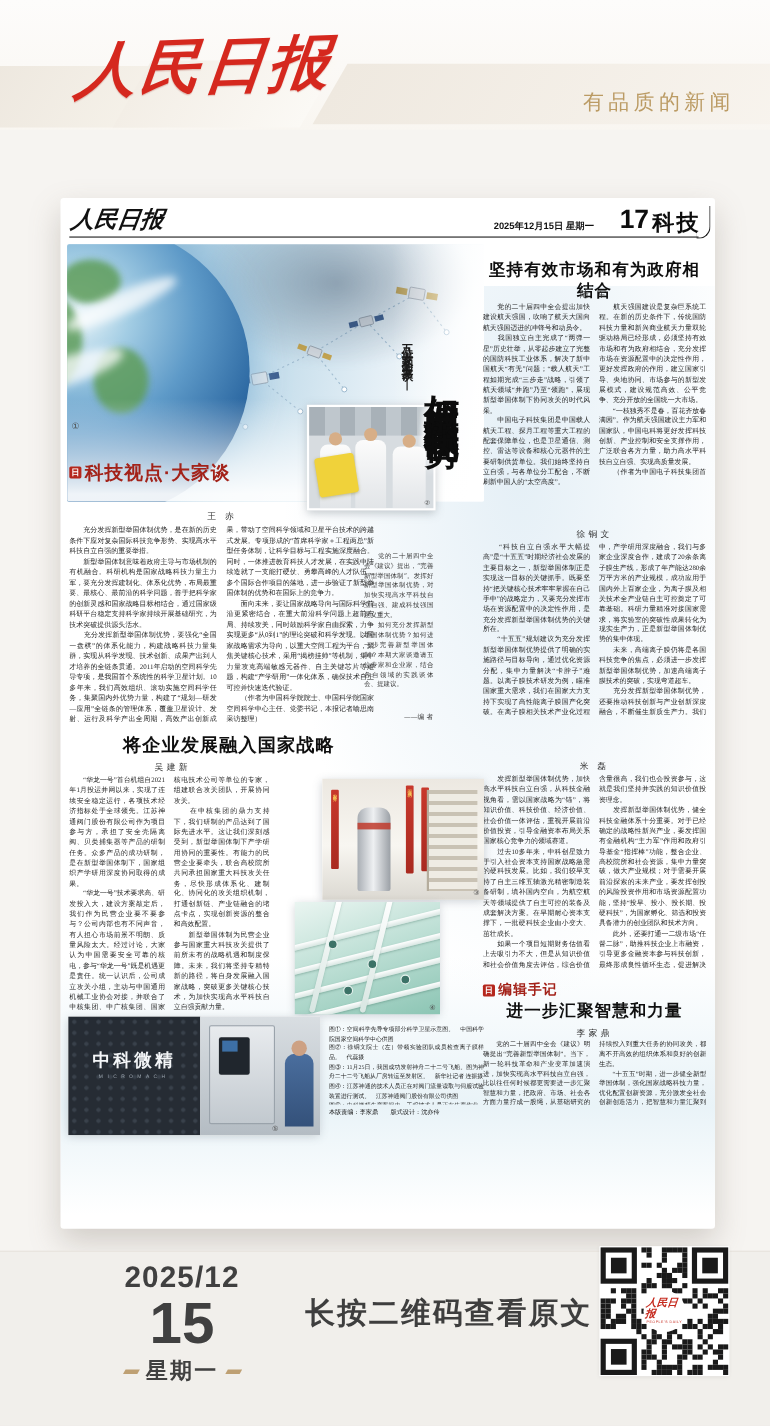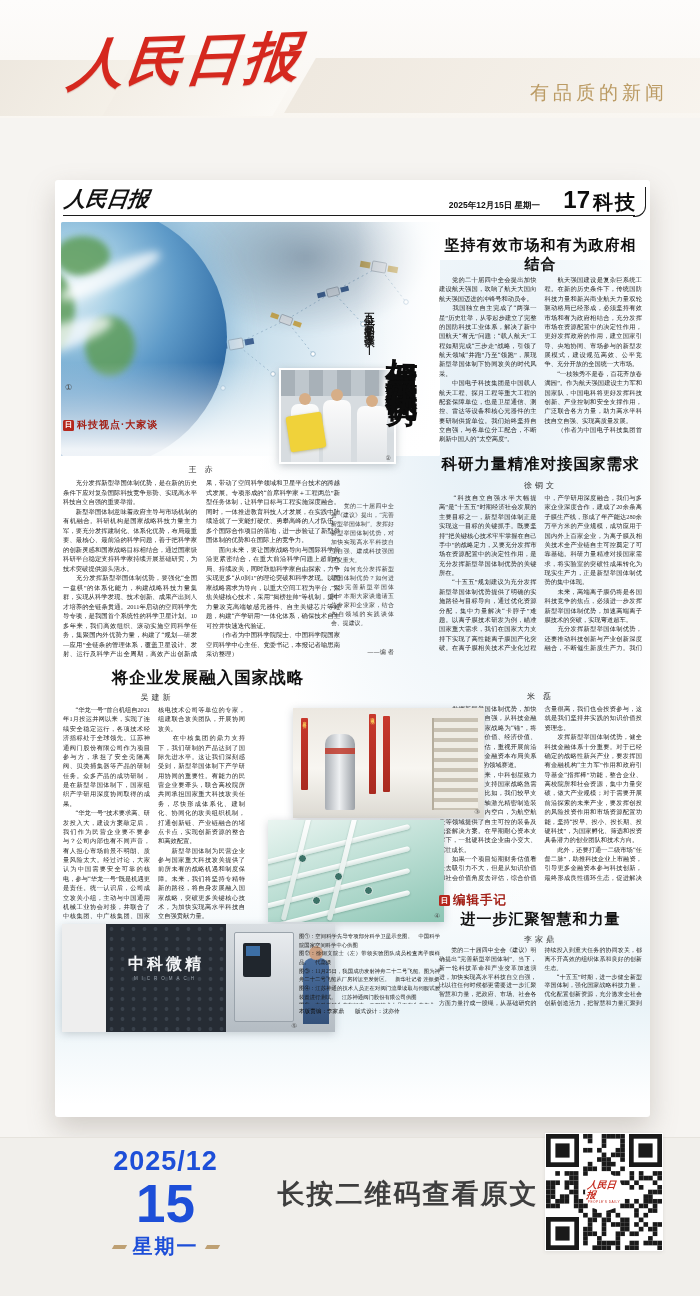--- a/index.html
+++ b/index.html
@@ -70,21 +70,21 @@
   .lead-in{position:absolute;left:308px;top:124px;height:200px;writing-mode:vertical-rl;
            font-size:10.5px;letter-spacing:3px;font-weight:600;color:#1a1a1a;}
   .vhead{position:absolute;left:325px;top:154px;height:430px;writing-mode:vertical-rl;
          font-size:32px;font-weight:900;color:#0c0c0c;letter-spacing:3px;
          text-shadow:0 0 8px rgba(255,255,255,.95);}
 
   
   .sec-label{position:absolute;display:flex;align-items:center;gap:3px;}
   .sec-label .sq{width:11px;height:11px;background:#b5271d;border-radius:1.5px;color:#fff;
         font-size:7.5px;font-weight:bold;display:flex;align-items:center;justify-content:center;}
-  .sec-label .tx{font-size:10px;font-weight:bold;color:#a32219;letter-spacing:1px;}
+  .sec-label .tx{font-size:17px;font-weight:bold;color:#a32219;letter-spacing:1px;}
   .lbl-main{left:8px;top:238px;}
   .lbl-note{left:384px;top:712px;}
 
   
   .a-title{position:absolute;text-align:center;font-weight:bold;color:#0f0f0f;
            font-family:"Liberation Serif",serif;letter-spacing:1px;}
   .a-byline{position:absolute;text-align:center;font-size:8px;color:#333;letter-spacing:3px;
             font-family:"Liberation Serif",serif;}
   .a-body{position:absolute;column-gap:9px;column-count:2;font-size:6.35px;line-height:1.5;
           text-align:justify;color:#1f1f1f;white-space:pre-line;overflow:hidden;
@@ -109,21 +109,21 @@
   .bd-note{left:384px;top:766px;width:203px;height:66px;column-gap:8px;font-size:5.9px;}
 
   
   .quote{position:absolute;left:276px;top:322px;width:63px;height:144px;font-size:5.9px;line-height:1.52;
          color:#3a3a3a;text-align:justify;white-space:pre-line;overflow:hidden;
          font-family:"DejaVu Serif",serif;}
   .quote-sign{position:absolute;left:276px;top:468px;width:63px;text-align:right;font-size:6.2px;
               color:#3a3a3a;font-family:"DejaVu Serif",serif;}
 
   
-  .ph{position:absolute;overflow:hidden;box-shadow:0 2px 8px rgba(100,110,120,.3);background:#eee;padding-left:44px;}
+  .ph{position:absolute;overflow:hidden;box-shadow:0 2px 8px rgba(100,110,120,.3);background:#eee;}
   .ph3{left:238px;top:528px;width:147px;height:110px;
        background:linear-gradient(180deg,#ece8e1 0%,#f8f6f1 55%,#dcd9d2 100%);}
   .banner{position:absolute;width:7px;background:linear-gradient(180deg,#c8382c,#a92a20);border-radius:1px;}
   .banner .btx{writing-mode:vertical-rl;font-size:4px;color:#ffd65e;width:100%;text-align:center;
                line-height:7px;letter-spacing:1px;}
   .rocket{position:absolute;left:32px;top:26px;width:30px;height:76px;border-radius:10px 10px 2px 2px;
           background:linear-gradient(90deg,#a9aeb4,#eef0f2 48%,#9ba0a6);}
   .rocket .stripe{position:absolute;left:0;top:14px;width:100%;height:6px;background:#c0392b;opacity:.85;}
   .scaffold{position:absolute;right:6px;top:10px;width:44px;height:92px;
       background:repeating-linear-gradient(180deg,#c9c2b4 0 4px,#efece4 4px 10px);
@@ -153,21 +153,21 @@
   
   .captions{position:absolute;left:244px;top:752px;width:141px;height:72px;font-size:5.35px;line-height:1.62;
             color:#1b1b1b;text-align:justify;white-space:pre-line;overflow:hidden;
             font-family:"Liberation Serif",serif;}
   .credits{position:absolute;left:244px;top:828px;width:141px;font-size:5.6px;color:#111;
            font-family:"Liberation Serif",serif;}
 
   
   .share-footer{position:absolute;left:0;top:1137px;width:700px;height:159px;background:#f1efeb;
                 border-top:1px solid #e6e3dd;}
-  .f-date{position:absolute;left:83px;top:8px;width:165px;text-align:center;color:#1d4ed8;}
+  .f-date{position:absolute;left:83px;top:8px;width:165px;text-align:center;color:#404040;}
   .f-ym{font-size:27px;font-weight:bold;letter-spacing:1px;}
   .f-day{font-size:53px;font-weight:bold;line-height:.95;margin-top:2px;}
   .f-wk{display:flex;align-items:center;justify-content:center;gap:7px;margin-top:4px;}
   .f-wk .wt{font-size:20px;font-weight:bold;letter-spacing:2px;}
   .dash{width:13px;height:4px;background:#b28c55;transform:skewX(-30deg);opacity:.8;}
   .f-cta{position:absolute;left:258px;top:38px;width:300px;text-align:center;font-size:27px;
          font-weight:bold;color:#3e3e3e;letter-spacing:2px;}
   .f-src{position:absolute;left:258px;top:82px;width:300px;text-align:center;font-size:20.5px;
          color:#a9a5a0;letter-spacing:2px;}
   .qr{position:absolute;left:545px;top:-5px;width:118px;height:118px;background:#fff;
@@ -310,21 +310,20 @@
 
     <div class="a-title t-a3">坚持有效市场和有为政府相结合</div>
     <div class="a-byline b-a3">陆 军</div>
     <div class="a-body bd-a3">　　党的二十届四中全会提出加快建设航天强国，吹响了航天大国向航天强国迈进的冲锋号和动员令。
 　　我国独立自主完成了“两弹一星”历史壮举，从零起步建立了完整的国防科技工业体系，解决了新中国航天“有无”问题；“载人航天”工程如期完成“三步走”战略，引领了航天领域“并跑”乃至“领跑”，展现新型举国体制下协同攻关的时代风采。
 　　中国电子科技集团是中国载人航天工程、探月工程等重大工程的配套保障单位，也是卫星通信、测控、雷达等设备和核心元器件的主要研制供货单位。我们始终坚持自立自强，与各单位分工配合，不断刷新中国人的“太空高度”。
 　　航天强国建设是复杂巨系统工程。在新的历史条件下，传统国防科技力量和新兴商业航天力量双轮驱动格局已经形成，必须坚持有效市场和有为政府相结合，充分发挥市场在资源配置中的决定性作用，更好发挥政府的作用，建立国家引导、央地协同、市场参与的新型发展模式，建设规范高效、公平竞争、充分开放的全国统一大市场。
 　　“一枝独秀不是春，百花齐放春满园”。作为航天强国建设主力军和国家队，中国电科将更好发挥科技创新、产业控制和安全支撑作用，广泛联合各方力量，助力高水平科技自立自强、实现高质量发展。
 　　（作者为中国电子科技集团首席科学家，本报记者刘诗瑶采访整理）</div>
 
-    <div class="a-title t-a4">科研力量精准对接国家需求</div>
     <div class="a-byline b-a4">徐铜文</div>
     <div class="a-body bd-a4">　　“科技自立自强水平大幅提高”是“十五五”时期经济社会发展的主要目标之一，新型举国体制正是实现这一目标的关键抓手。既要坚持“把关键核心技术牢牢掌握在自己手中”的战略定力，又要充分发挥市场在资源配置中的决定性作用，是充分发挥新型举国体制优势的关键所在。
 　　“十五五”规划建议为充分发挥新型举国体制优势提供了明确的实施路径与目标导向，通过优化资源分配，集中力量解决“卡脖子”难题。以离子膜技术研发为例，瞄准国家重大需求，我们在国家大力支持下实现了高性能离子膜国产化突破。在离子膜相关技术产业化过程中，产学研用深度融合，我们与多家企业深度合作，建成了20余条离子膜生产线，形成了年产能达280余万平方米的产业规模，成功应用于国内外上百家企业，为离子膜及相关技术全产业链自主可控奠定了可靠基础。科研力量精准对接国家需求，将实验室的突破性成果转化为现实生产力，正是新型举国体制优势的集中体现。
 　　未来，高端离子膜仍将是各国科技竞争的焦点，必须进一步发挥新型举国体制优势，加速高端离子膜技术的突破，实现弯道超车。
 　　充分发挥新型举国体制优势，还要推动科技创新与产业创新深度融合，不断催生新质生产力。我们要勇担国家重大任务，加强核心技术攻关，为建成科技强国不懈奋斗。
 　　（作者为中国科学院院士、中国科学技术大学教授，本报记者吴月辉采访整理）</div>
 
     <div class="a-byline b-a5">米 磊</div>
     <div class="a-body bd-a5">　　发挥新型举国体制优势，加快高水平科技自立自强，从科技金融视角看，需以国家战略为“锚”，将知识价值、科技价值、经济价值、社会价值一体评估，重视开展前沿价值投资，引导金融资本布局关系国家核心竞争力的领域赛道。
 　　过去10多年来，中科创星致力于引入社会资本支持国家战略急需的硬科技发展。比如，我们较早支持了自主三维五轴激光精密制造装备研制，填补国内空白，为航空航天等领域提供了自主可控的装备及成套解决方案。在早期耐心资本支撑下，一批硬科技企业由小变大、茁壮成长。

